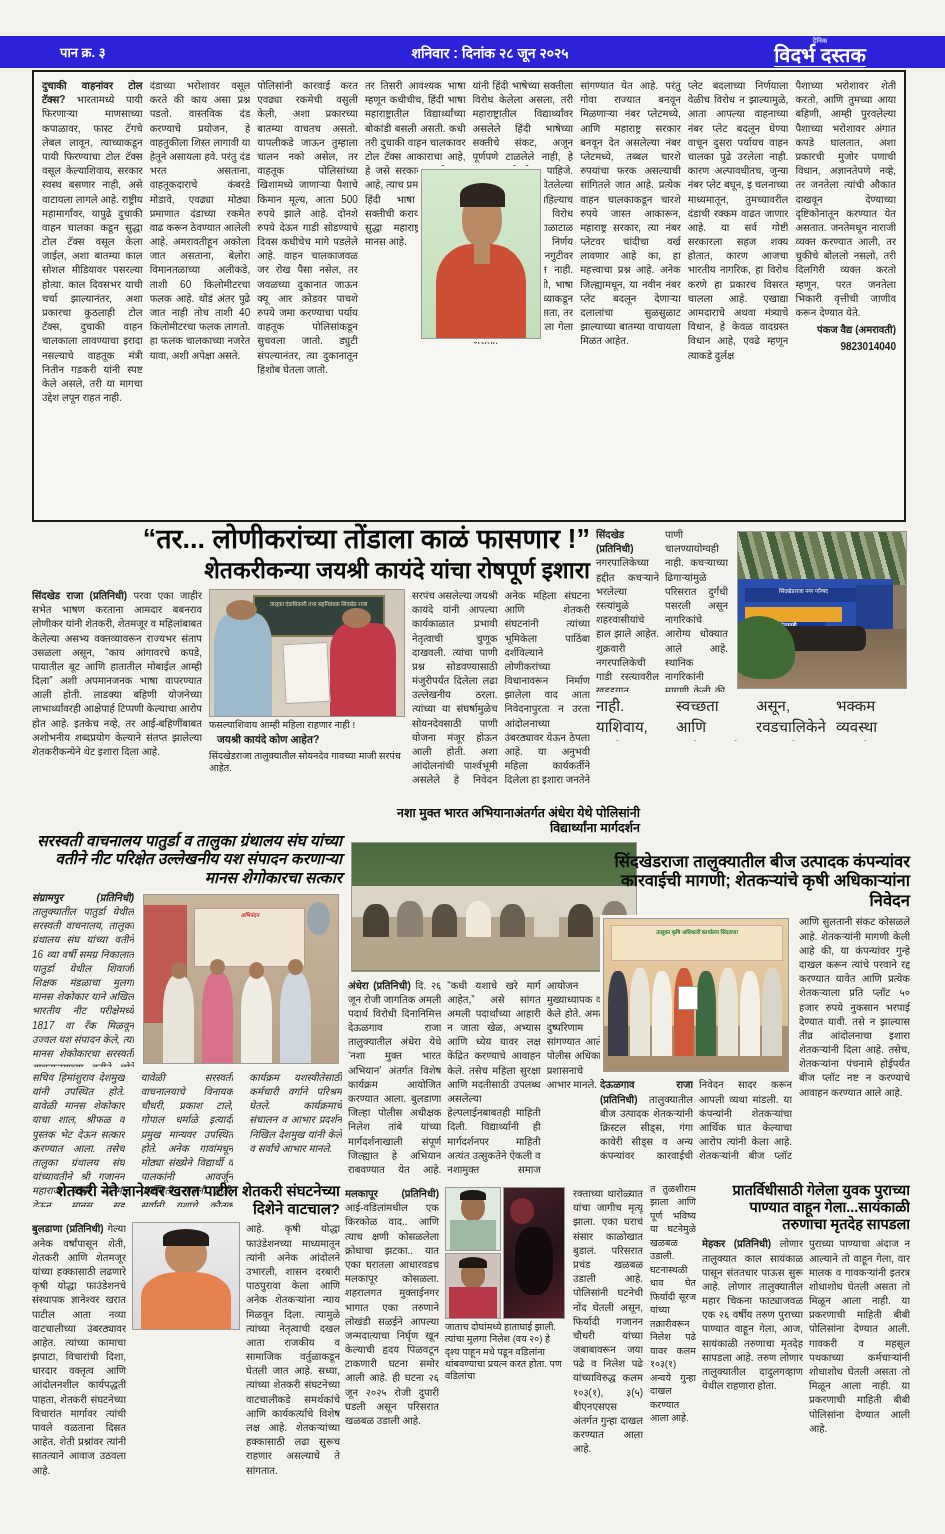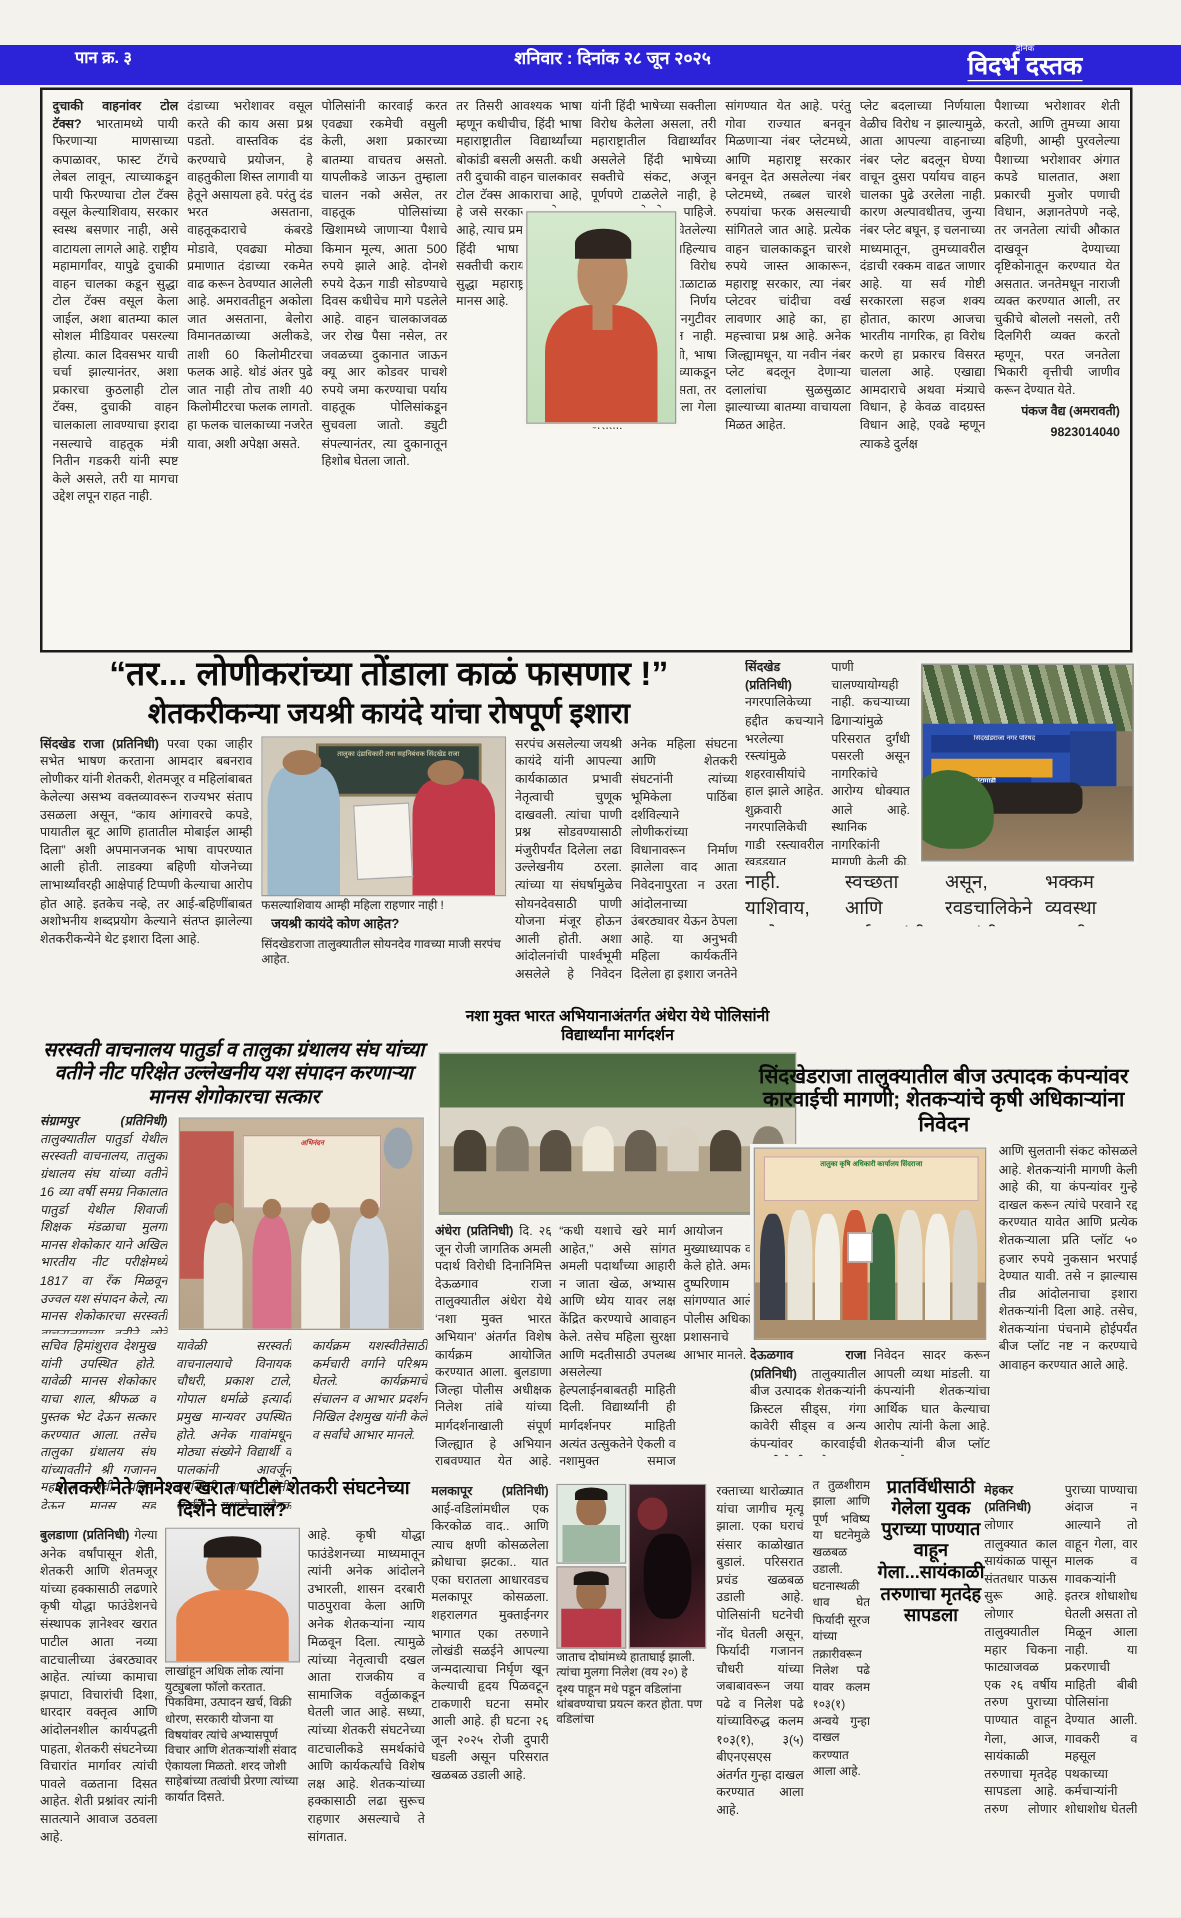--- a/index.html
+++ b/index.html
@@ -1,30 +1,30 @@
 <!DOCTYPE html>
 <html><head>
 <meta charset="utf-8">
 <style>
   html,body{margin:0;padding:0;background:#e8e6e1;}
   .page{position:relative;width:945px;height:1534px;background:#f4f2ec;overflow:hidden;
         font-family:"Liberation Sans",sans-serif;color:#1c1c1c;}
   
   .hdr{position:absolute;left:0;top:36px;width:945px;height:32px;background:#2c22d8;
-       color:#fff;display:flex;padding:0 0;box-sizing:border-box;}
+       color:#fff;display:flex;align-items:center;padding:0 0;box-sizing:border-box;}
   .hdr .pg{width:200px;padding-left:60px;font-size:13px;font-weight:bold;}
   .hdr .dt{flex:1;text-align:center;font-size:14px;font-weight:bold;}
   .hdr .mast{width:200px;text-align:center;line-height:1.05;padding-right:25px;}
   .hdr .mast .m1{font-size:7px;}
   .hdr .mast .m2{font-size:20px;font-weight:bold;border-bottom:1px solid #fff;display:inline-block;}
   
   .box{position:absolute;box-sizing:border-box;}
   .col{flex:1;font-size:10px;line-height:1.42;text-align:justify;overflow:hidden;color:#222;}
   .dl{font-weight:bold;}
-  .hl{font-weight:bold;text-align:center;color:#0b0b0b;line-height:1.18;}
+  .hl{font-weight:bold;text-align:right;color:#0b0b0b;line-height:1.18;}
   .pw{background:#f6f4ee;padding:3px;box-sizing:border-box;}
   .ph{position:relative;width:100%;height:100%;overflow:hidden;border:1px solid #999;box-sizing:border-box;}
   .ph div{position:absolute;}
   
   .a1{left:32px;top:70px;width:874px;height:452px;border:2px solid #1b1b1b;background:#f8f6f0;
       padding:7px 8px;display:flex;gap:7px;}
   .a1 .sig{display:block;text-align:right;font-weight:bold;margin-top:3px;}
   .wphoto{position:absolute;left:384px;top:94px;width:126px;height:176px;}
   
   .a2{left:32px;top:524px;width:558px;height:278px;}
@@ -253,21 +253,20 @@
   <div class="box a7">
     <div class="hl h">शेतकरी नेते ज्ञानेश्वर खरात पाटील शेतकरी संघटनेच्या दिशेने वाटचाल?</div>
     <div class="bd">
       <div class="col"><span class="dl">बुलडाणा (प्रतिनिधी)</span><span> गेल्या अनेक वर्षांपासून शेती, शेतकरी आणि शेतमजूर यांच्या हक्कासाठी लढणारे कृषी योद्धा फाउंडेशनचे संस्थापक ज्ञानेश्वर खरात पाटील आता नव्या वाटचालीच्या उंबरठ्यावर आहेत. त्यांच्या कामाचा झपाटा, विचारांची दिशा, धारदार वक्तृत्व आणि आंदोलनशील कार्यपद्धती पाहता, शेतकरी संघटनेच्या विचारांत मार्गावर त्यांची पावले वळताना दिसत आहेत. शेती प्रश्नांवर त्यांनी सातत्याने आवाज उठवला आहे.</span></div>
       <div class="mid">
         <div class="ph" style="height:108px;background:linear-gradient(#ececec,#d8d8d8);">
           <div style="left:30%;top:10%;width:40%;height:38%;background:#c08a62;border-radius:48%;"></div>
           <div style="left:28%;top:5%;width:44%;height:16%;background:#231c18;border-radius:50% 50% 0 0;"></div>
           <div style="left:8%;top:46%;width:84%;height:54%;background:#e6824e;border-radius:42% 42% 0 0;"></div>
         </div>
-        <div style="margin-top:2px;">लाखांहून अधिक लोक त्यांना युट्युबला फॉलो करतात. पिकविमा, उत्पादन खर्च, विक्री धोरण, सरकारी योजना या विषयांवर त्यांचे अभ्यासपूर्ण विचार आणि शेतकऱ्यांशी संवाद ऐकायला मिळतो. शरद जोशी साहेबांच्या तत्वांची प्रेरणा त्यांच्या कार्यात दिसते.</div>
       </div>
       <div class="col">आहे. कृषी योद्धा फाउंडेशनच्या माध्यमातून त्यांनी अनेक आंदोलने उभारली, शासन दरबारी पाठपुरावा केला आणि अनेक शेतकऱ्यांना न्याय मिळवून दिला. त्यामुळे त्यांच्या नेतृत्वाची दखल आता राजकीय व सामाजिक वर्तुळाकडून घेतली जात आहे. सध्या, त्यांच्या शेतकरी संघटनेच्या वाटचालीकडे समर्थकांचे आणि कार्यकर्त्यांचे विशेष लक्ष आहे. शेतकऱ्यांच्या हक्कासाठी लढा सुरूच राहणार असल्याचे ते सांगतात.</div>
     </div>
   </div>
 
   <div class="box a8">
     <div class="bd">
       <div class="col" style="flex:none;width:94px;"><span class="dl">मलकापूर (प्रतिनिधी)</span><span> आई-वडिलांमधील एक किरकोळ वाद.. आणि त्याच क्षणी कोसळलेला क्रोधाचा झटका.. यात एका घरातला आधारवडच मलकापूर कोसळला. शहरालगत मुक्ताईनगर भागात एका तरुणाने लोखंडी सळईने आपल्या जन्मदात्याचा निर्घृण खून केल्याची हृदय पिळवटून टाकणारी घटना समोर आली आहे. ही घटना २६ जून २०२५ रोजी दुपारी घडली असून परिसरात खळबळ उडाली आहे.</span></div>
       <div class="mid">
         <div class="prow">
@@ -290,21 +289,21 @@
         </div>
         <div style="margin-top:2px;">जाताच दोघांमध्ये हाताघाई झाली. त्यांचा मुलगा निलेश (वय २०) हे दृश्य पाहून मधे पडून वडिलांना थांबवण्याचा प्रयत्न करत होता. पण वडिलांचा</div>
       </div>
       <div class="col">रक्ताच्या थारोळ्यात यांचा जागीच मृत्यू झाला. एका घराचं संसार काळोखात बुडालं. परिसरात प्रचंड खळबळ उडाली आहे. पोलिसांनी घटनेची नोंद घेतली असून, फिर्यादी गजानन चौधरी यांच्या जबाबावरून जया पढे व निलेश पढे यांच्याविरुद्ध कलम १०३(१), ३(५) बीएनएसएस अंतर्गत गुन्हा दाखल करण्यात आला आहे.</div>
     </div>
   </div>
 
   <div class="box a9">
     <div class="wrap">
       <div class="col c0">त तुळशीराम झाला आणि पूर्ण भविष्य या घटनेमुळे खळबळ उडाली. घटनास्थळी धाव घेत फिर्यादी सूरज यांच्या तक्रारीवरून निलेश पढे यावर कलम १०३(१) अन्वये गुन्हा दाखल करण्यात आला आहे.</div>
-      <div style="flex:1;display:flex;flex-direction:row;overflow:hidden;">
+      <div style="flex:1;display:flex;flex-direction:column;overflow:hidden;">
         <div class="hl h">प्रातर्विधीसाठी गेलेला युवक पुराच्या पाण्यात वाहून गेला...सायंकाळी तरुणाचा मृतदेह सापडला</div>
         <div class="bd">
           <div class="col"><span class="dl">मेहकर (प्रतिनिधी)</span><span> लोणार तालुक्यात काल सायंकाळ पासून संततधार पाऊस सुरू आहे. लोणार तालुक्यातील महार चिकना फाट्याजवळ एक २६ वर्षीय तरुण पुराच्या पाण्यात वाहून गेला, आज, सायंकाळी तरुणाचा मृतदेह सापडला आहे. तरुण लोणार तालुक्यातील दादुलगव्हाण येथील राहणारा होता.</span></div>
           <div class="col">पुराच्या पाण्याचा अंदाज न आल्याने तो वाहून गेला, वार मालक व गावकऱ्यांनी इतरत्र शोधाशोध घेतली असता तो मिळून आला नाही. या प्रकरणाची माहिती बीबी पोलिसांना देण्यात आली. गावकरी व महसूल पथकाच्या कर्मचाऱ्यांनी शोधाशोध घेतली असता तो मिळून आला नाही. या प्रकरणाची माहिती बीबी पोलिसांना देण्यात आली आहे.</div>
         </div>
       </div>
     </div>
   </div>
 
 </div>

